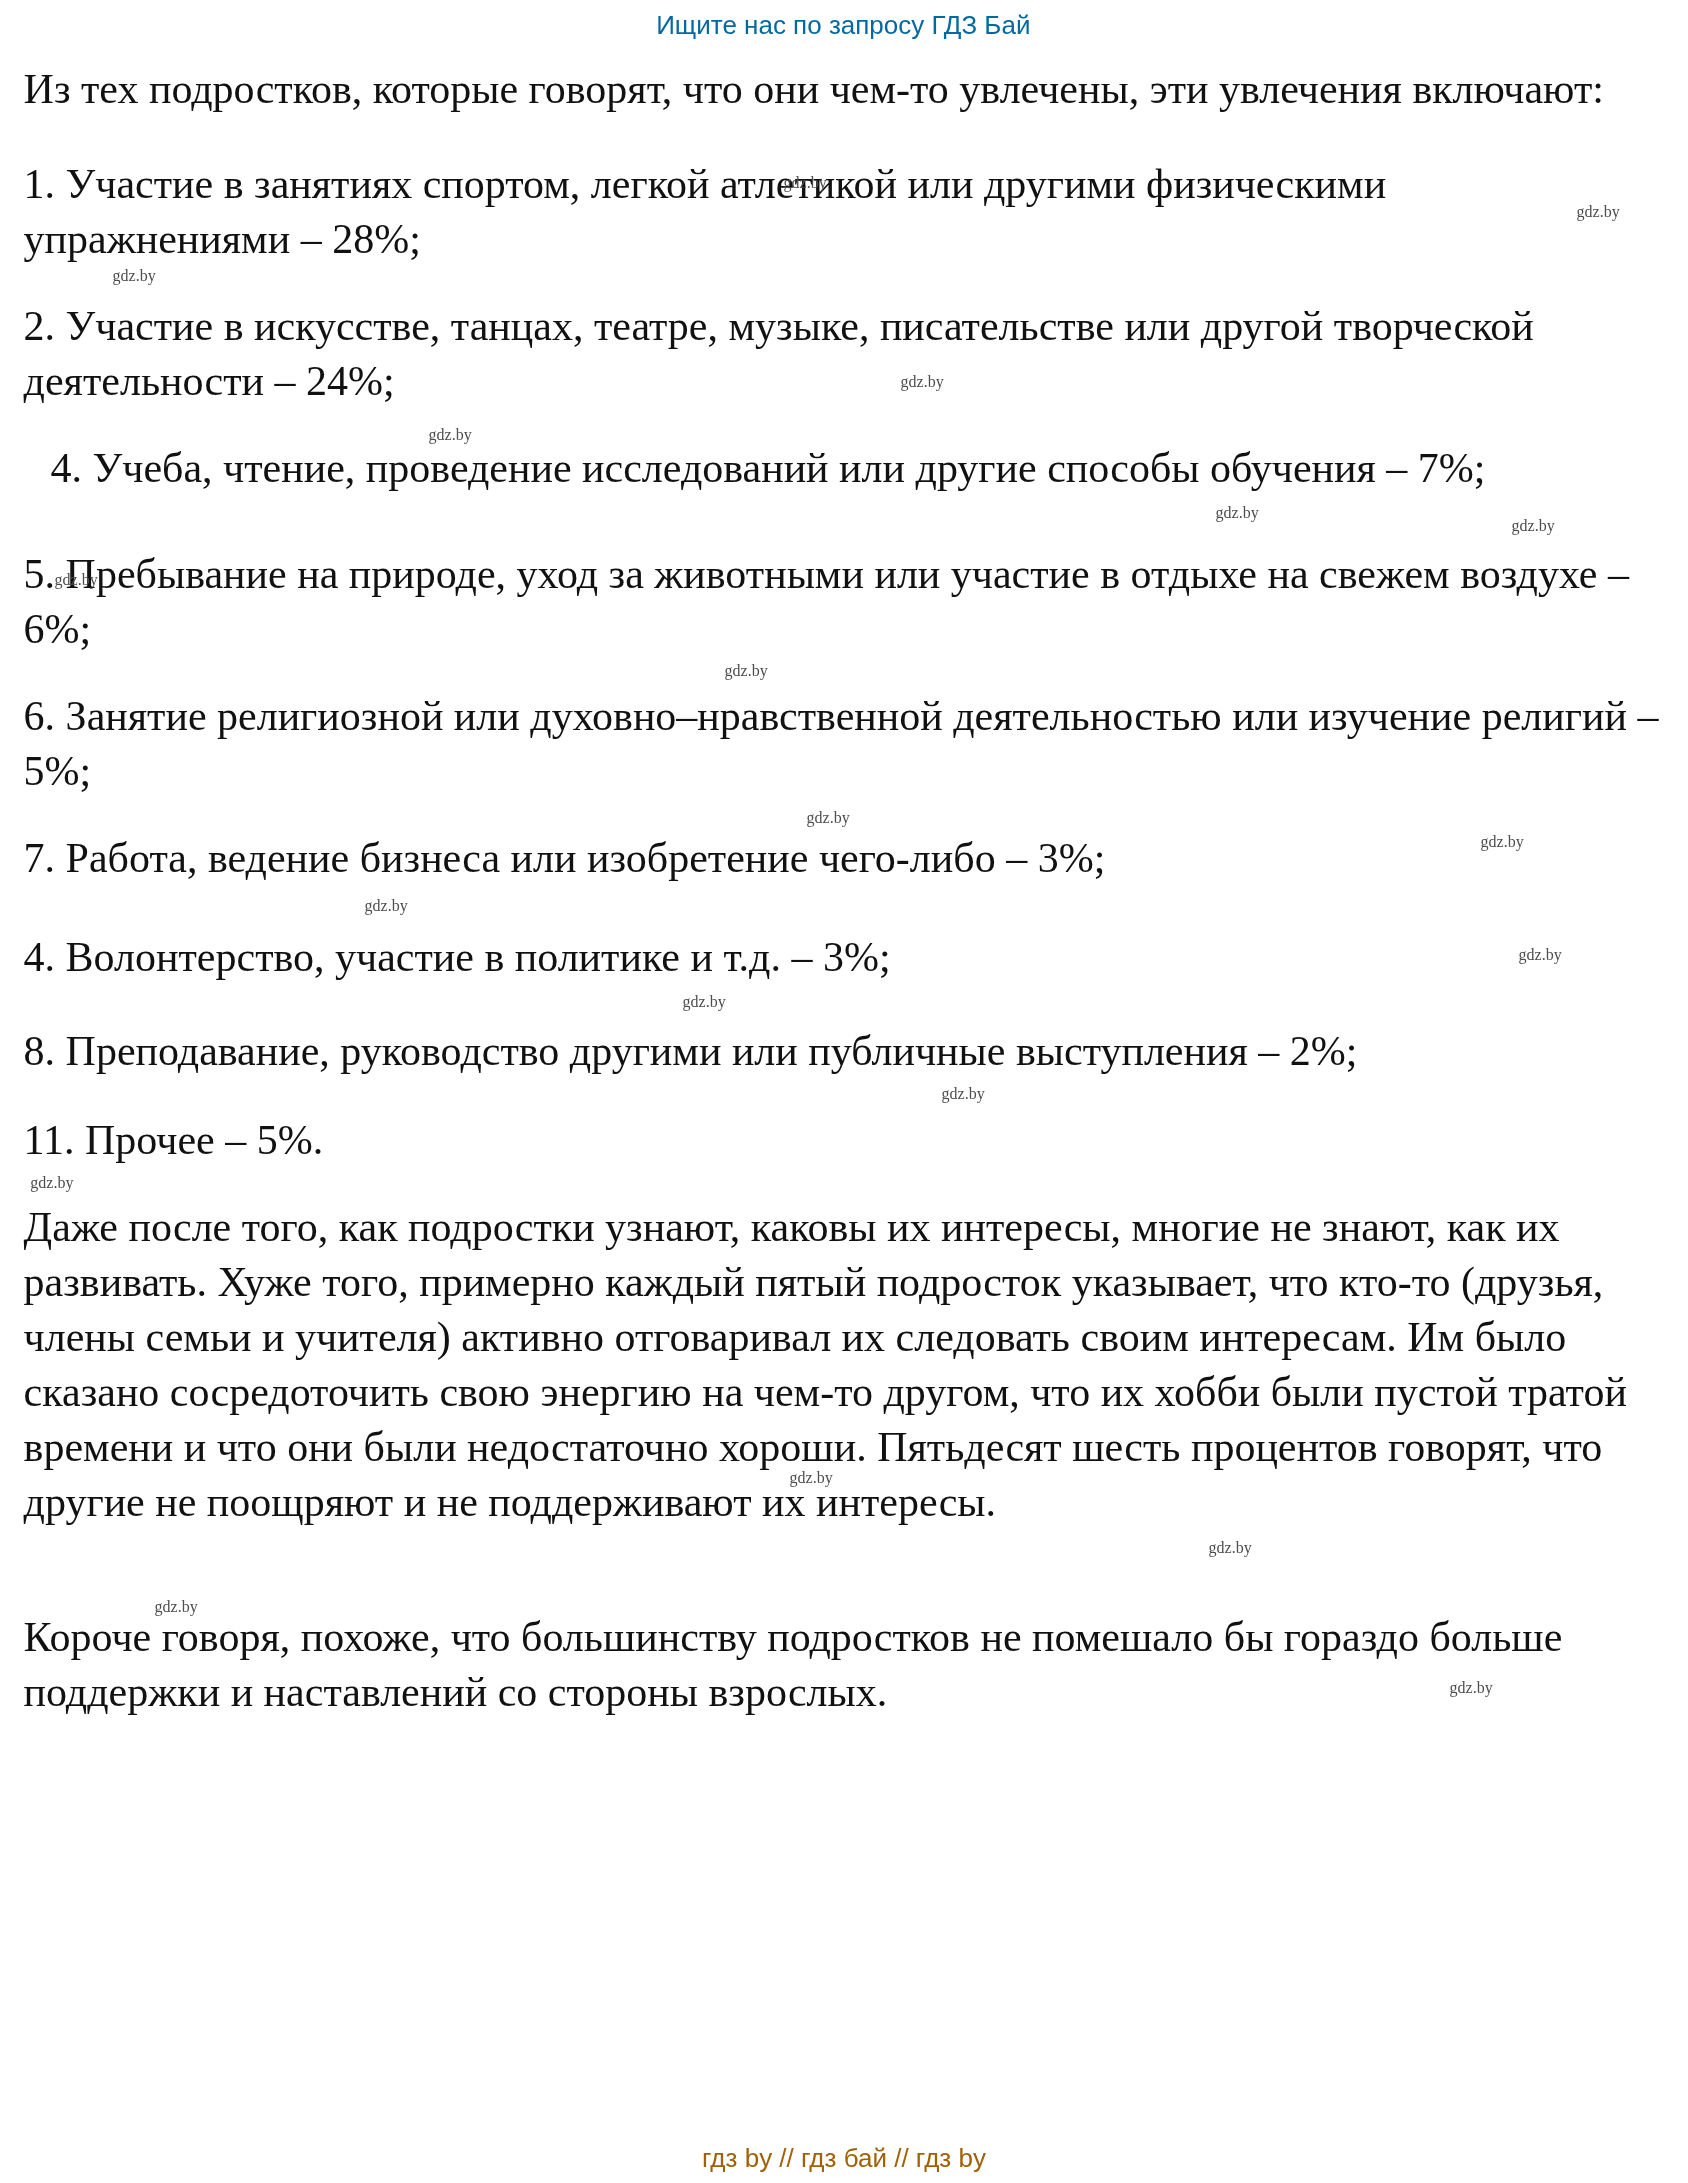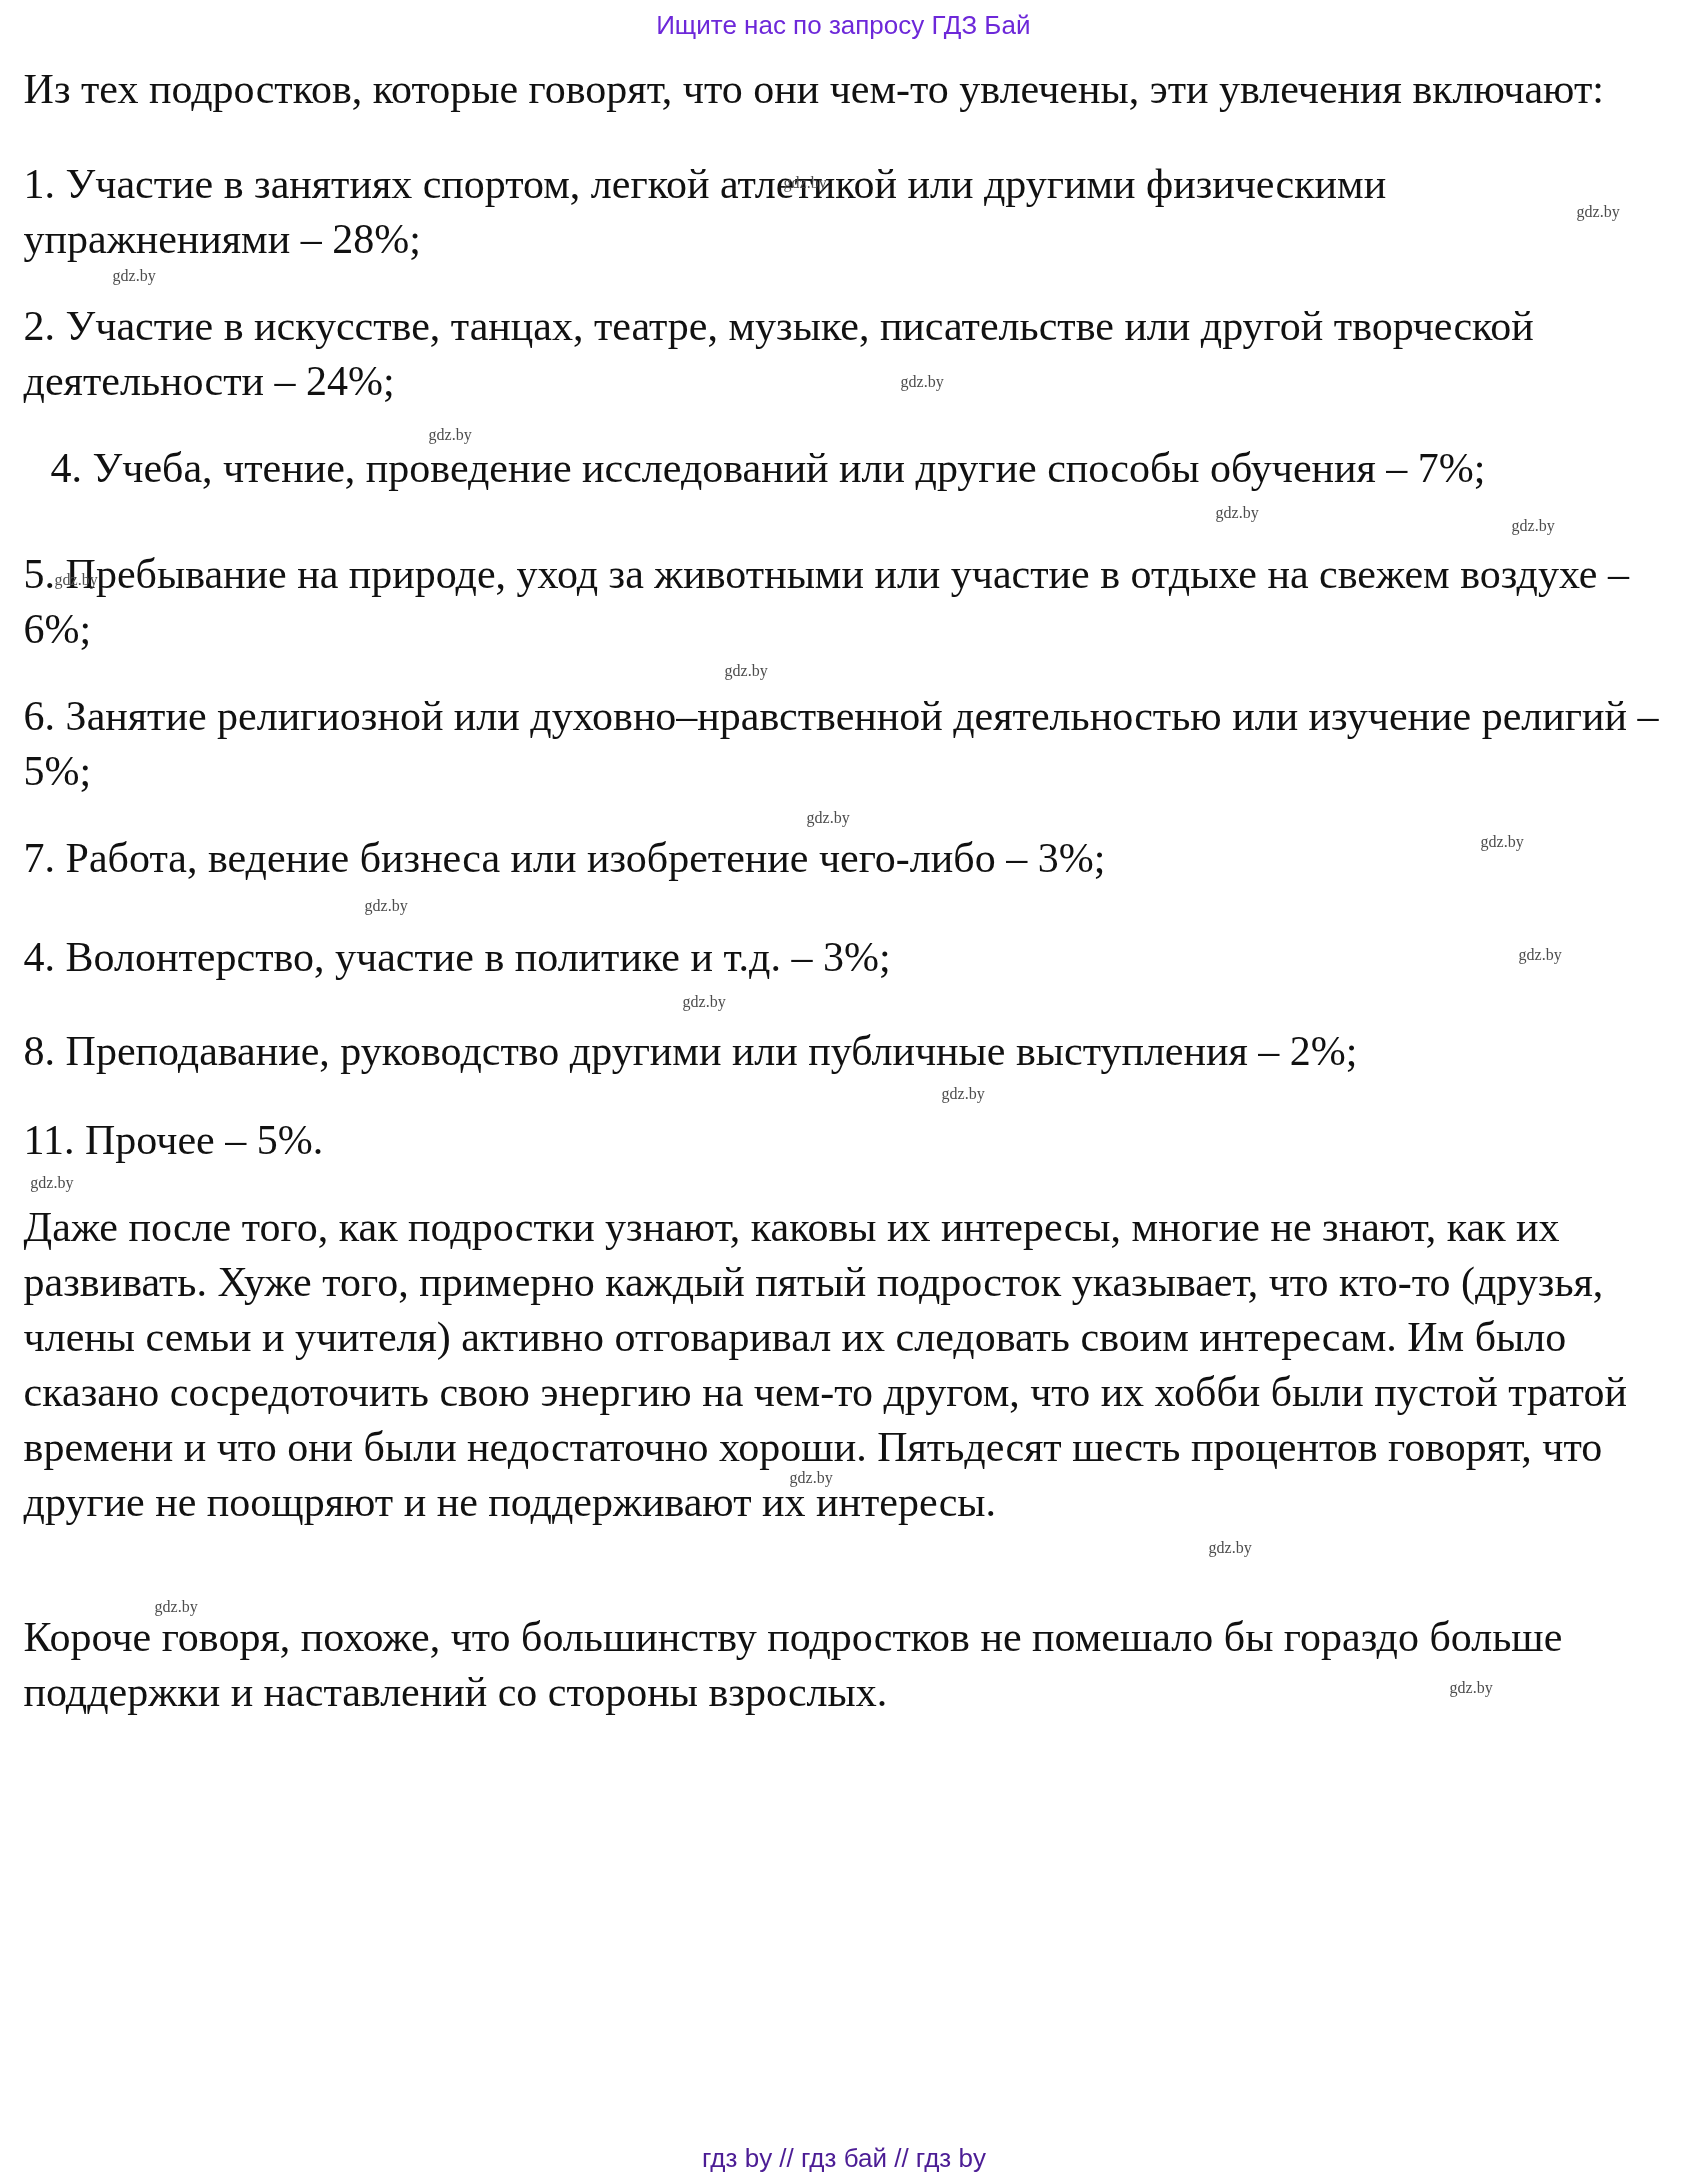--- a/index.html
+++ b/index.html
@@ -48,21 +48,21 @@
     font-family: "Liberation Sans", "DejaVu Sans", sans-serif;
     font-size: 26px;
     line-height: 30px;
   }
 </style>
 </head>
 <body>
 
 <div class="page">
 
-  <div class="promo" style="color: #6d28d9;">Ищите нас по запросу ГДЗ Бай</div>
+  <div class="promo" style="color: #0369a1;">Ищите нас по запросу ГДЗ Бай</div>
 
   <p class="intro">
     <span class="txt">Из тех подростков, которые говорят, что они чем-то увлечены, эти увлечения включают:</span>
     <span class="wm" style="left: 760px; top: 110px; color: rgb(77, 77, 77);">gdz.by</span>
   </p>
 
   <p>
     <span class="txt">1. Участие в занятиях спортом, легкой атлетикой или другими физическими упражнениями – 28%;</span>
     <span class="wm" style="left: 1553px; top: 44px; color: rgb(77, 77, 77);">gdz.by</span>
     <span class="wm" style="left: 89px; top: 108px; color: rgb(77, 77, 77);">gdz.by</span>
@@ -122,16 +122,16 @@
     <span class="wm" style="left: 766px; top: 267px; color: rgb(77, 77, 77);">gdz.by</span>
     <span class="wm" style="left: 1185px; top: 337px; color: rgb(77, 77, 77);">gdz.by</span>
     <span class="wm" style="left: 131px; top: 396px; color: rgb(77, 77, 77);">gdz.by</span>
   </p>
 
   <p>
     <span class="txt">Короче говоря, похоже, что большинству подростков не помешало бы гораздо больше поддержки и наставлений со стороны взрослых.</span>
     <span class="wm" style="left: 1426px; top: 67px; color: rgb(77, 77, 77);">gdz.by</span>
   </p>
 
-  <div class="footer" style="color: #4c1d95;">гдз by  //  гдз бай  //  гдз by</div>
+  <div class="footer" style="color: #a16207;">гдз by  //  гдз бай  //  гдз by</div>
 
 </div>
 
 
 </body></html>

